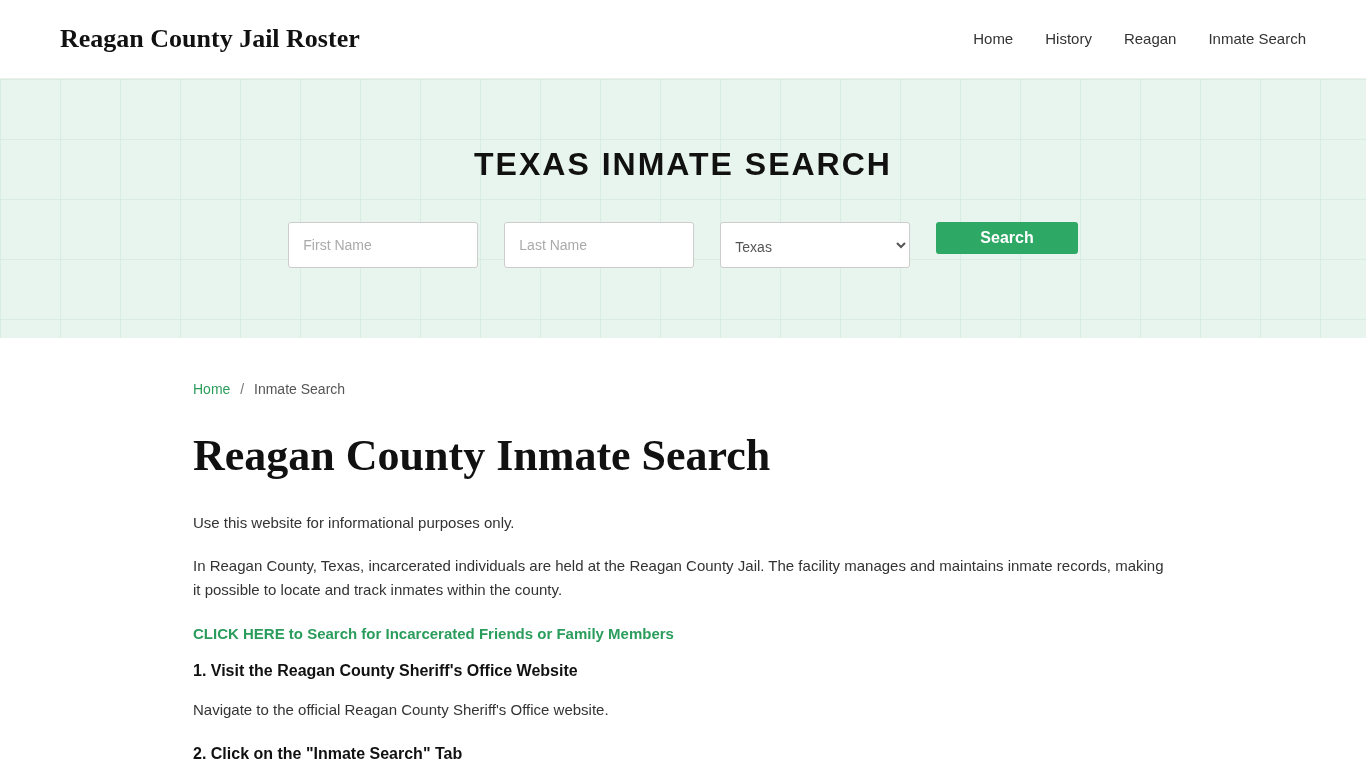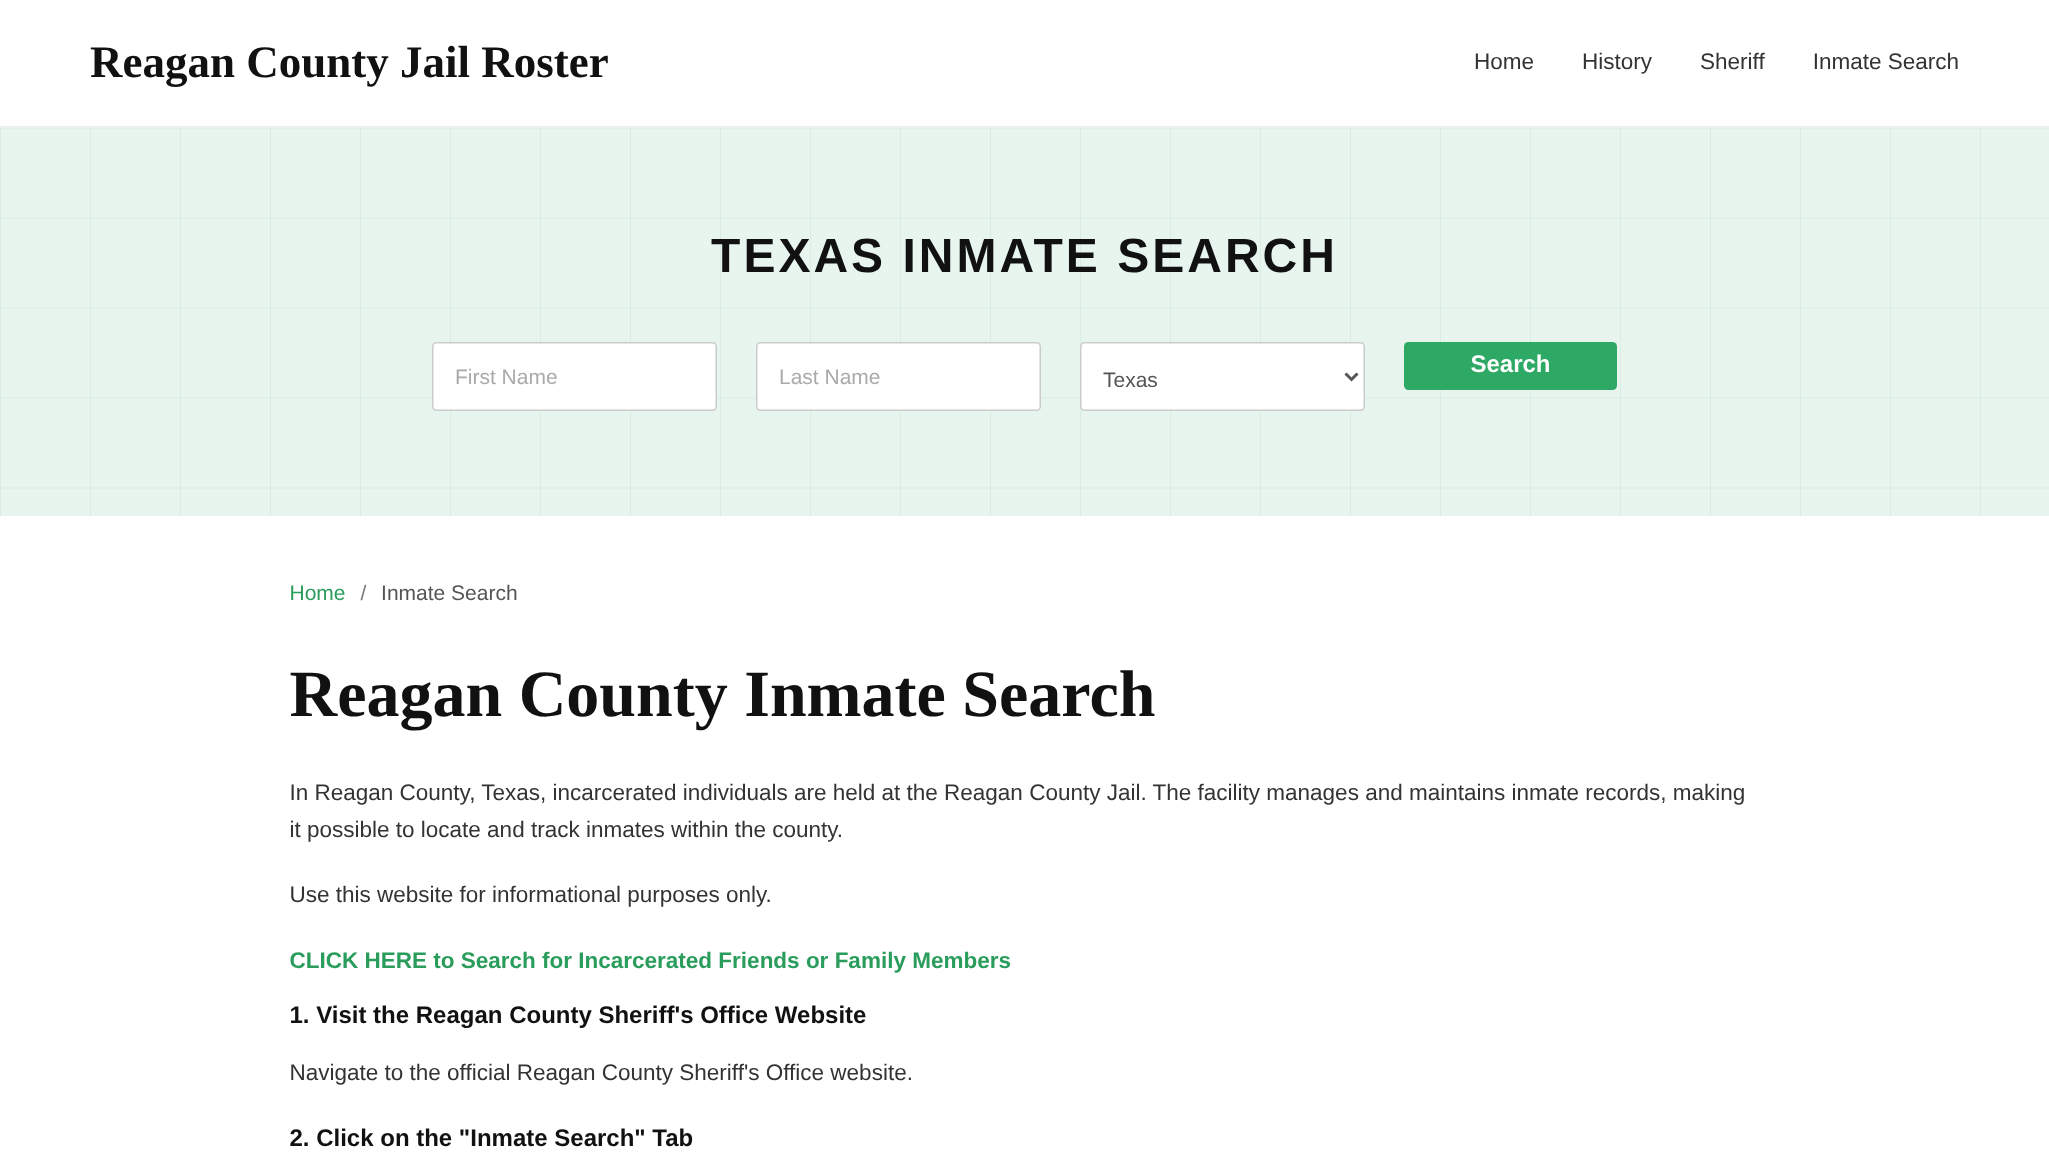--- a/index.html
+++ b/index.html
@@ -21,21 +21,21 @@
       display: flex;
       align-items: center;
       justify-content: space-between;
       padding: 18px 60px;
       border-bottom: 1px solid #eee;
       background: #fff;
     }
 
     .site-title {
       font-family: Georgia, serif;
-      font-size: 30px;
+      font-size: 26px;
       font-weight: 900;
       color: #111;
       text-decoration: none;
     }
 
     .nav {
       display: flex;
       gap: 32px;
       list-style: none;
     }
@@ -184,21 +184,21 @@
   <a class="site-title" href="#">Reagan County Jail Roster</a>
   <nav>
     <ul class="nav">
       <li>
         <a href="#">Home</a>
       </li>
       <li>
         <a href="#">History</a>
       </li>
       <li>
-        <a href="#">Sheriff</a>
+        <a href="#">Reagan</a>
       </li>
       <li>
         <a href="#">Inmate Search</a>
       </li>
     </ul>
   </nav>
 </header>
 
 <section class="hero">
   <h1 class="hero-title">TEXAS INMATE SEARCH</h1>
@@ -218,22 +218,22 @@
   <nav class="breadcrumb">
     <a href="#">Home</a>
     <span class="separator">/</span>
     <span>Inmate Search</span>
   </nav>
 
   
   <h1 class="page-heading">Reagan County Inmate Search</h1>
 
   
+  <p class="body-text">Use this website for informational purposes only.</p>
   <p class="body-text">In Reagan County, Texas, incarcerated individuals are held at the Reagan County Jail. The facility manages and maintains inmate records, making it possible to locate and track inmates within the county.</p>
-  <p class="body-text">Use this website for informational purposes only.</p>
 
   
   <a href="#" class="cta-link">CLICK HERE to Search for Incarcerated Friends or Family Members</a>
 
   
   <p class="step-heading">1. Visit the Reagan County Sheriff's Office Website</p>
   <p class="body-text">Navigate to the official Reagan County Sheriff's Office website.</p>
 
   
   <p class="step-heading">2. Click on the "Inmate Search" Tab</p>

